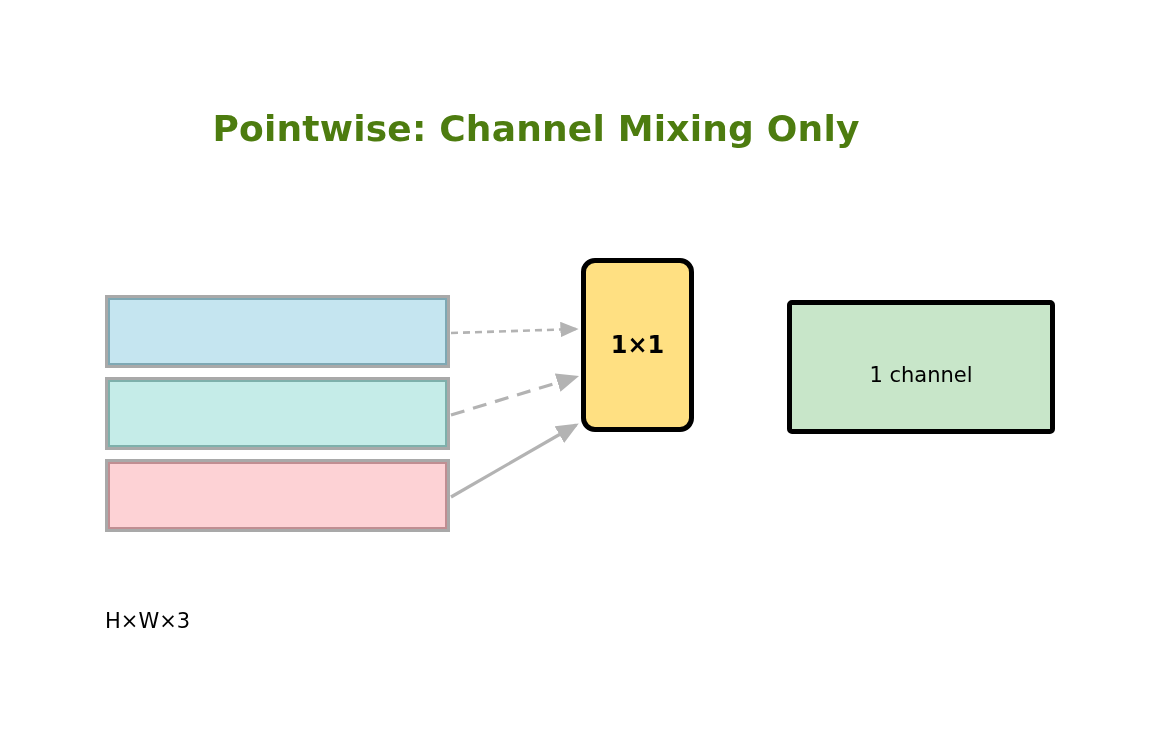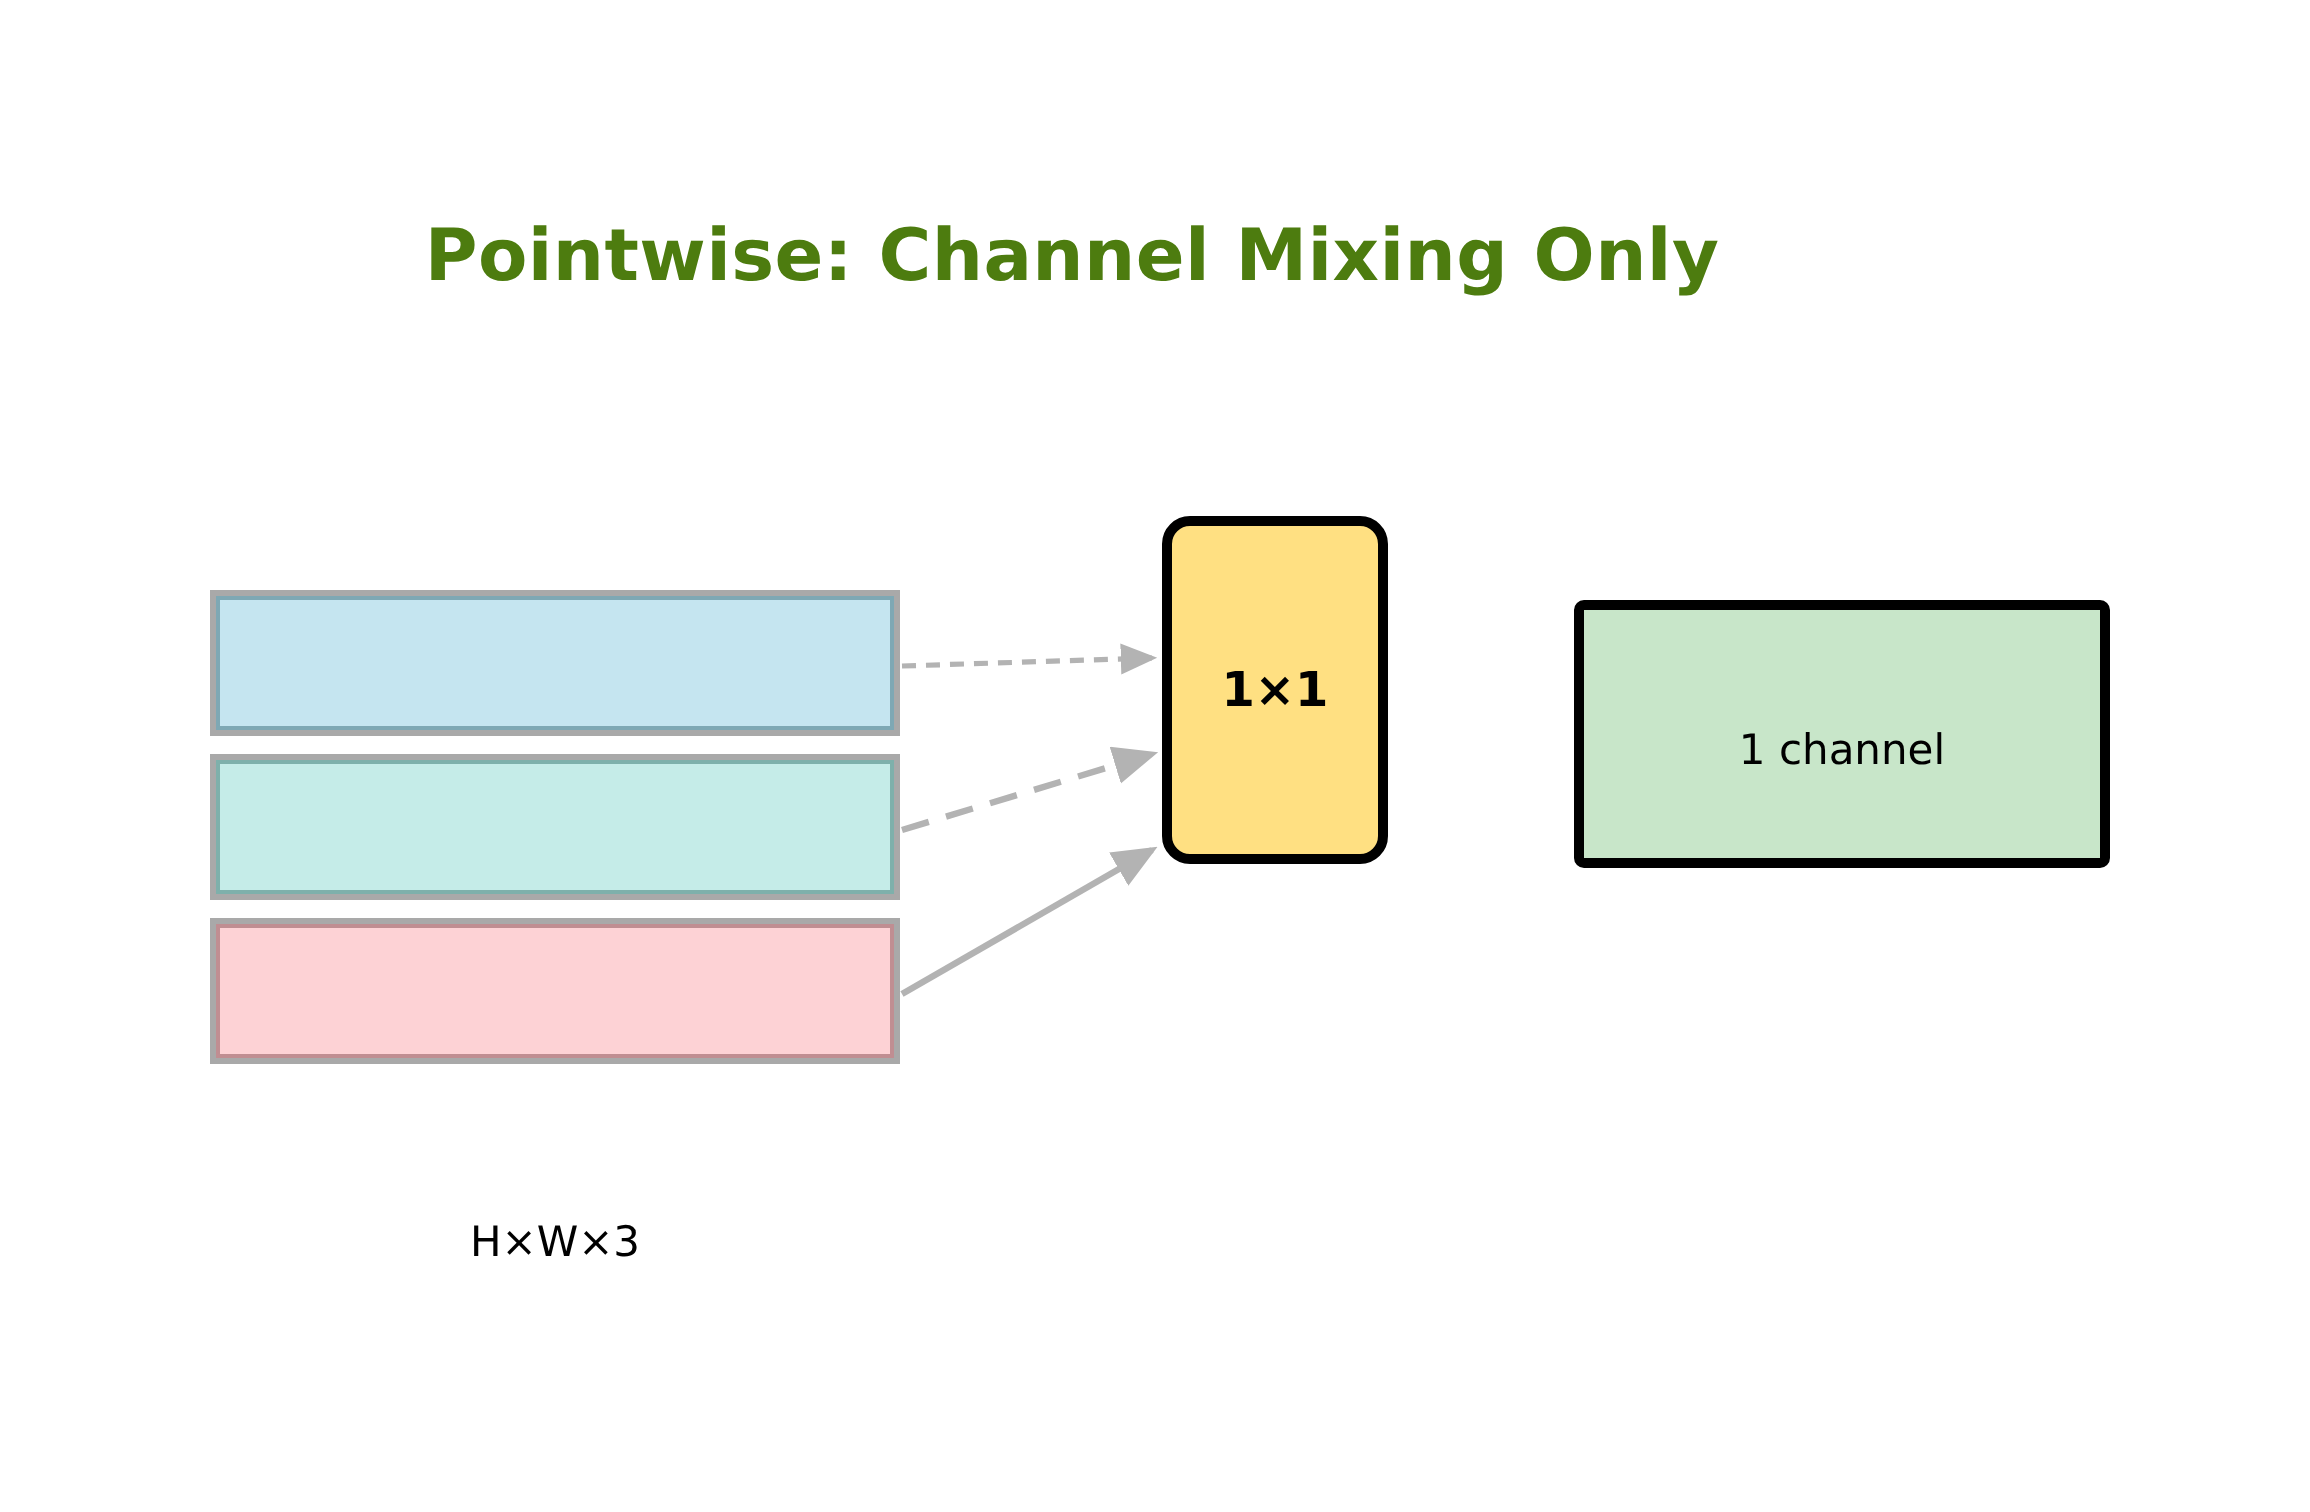--- a/index.html
+++ b/index.html
@@ -55,21 +55,20 @@
   #channel-0 { left: 105px; top: 295px; width: 345px; height: 73px; }
   #channel-1 { left: 105px; top: 377px; width: 345px; height: 73px; }
   #channel-2 { left: 105px; top: 459px; width: 345px; height: 73px; }
 
   
   #input-shape-label {
     position: absolute;
     left: 105px;
     top: 609px;
     width: 345px;
-    text-align: center;
     font-size: 21px;
     color: #000000;
     white-space: nowrap;
     font-family: "DejaVu Sans", sans-serif;
   }
 
   
   #kernel-box {
     position: absolute;
     left: 581px;

